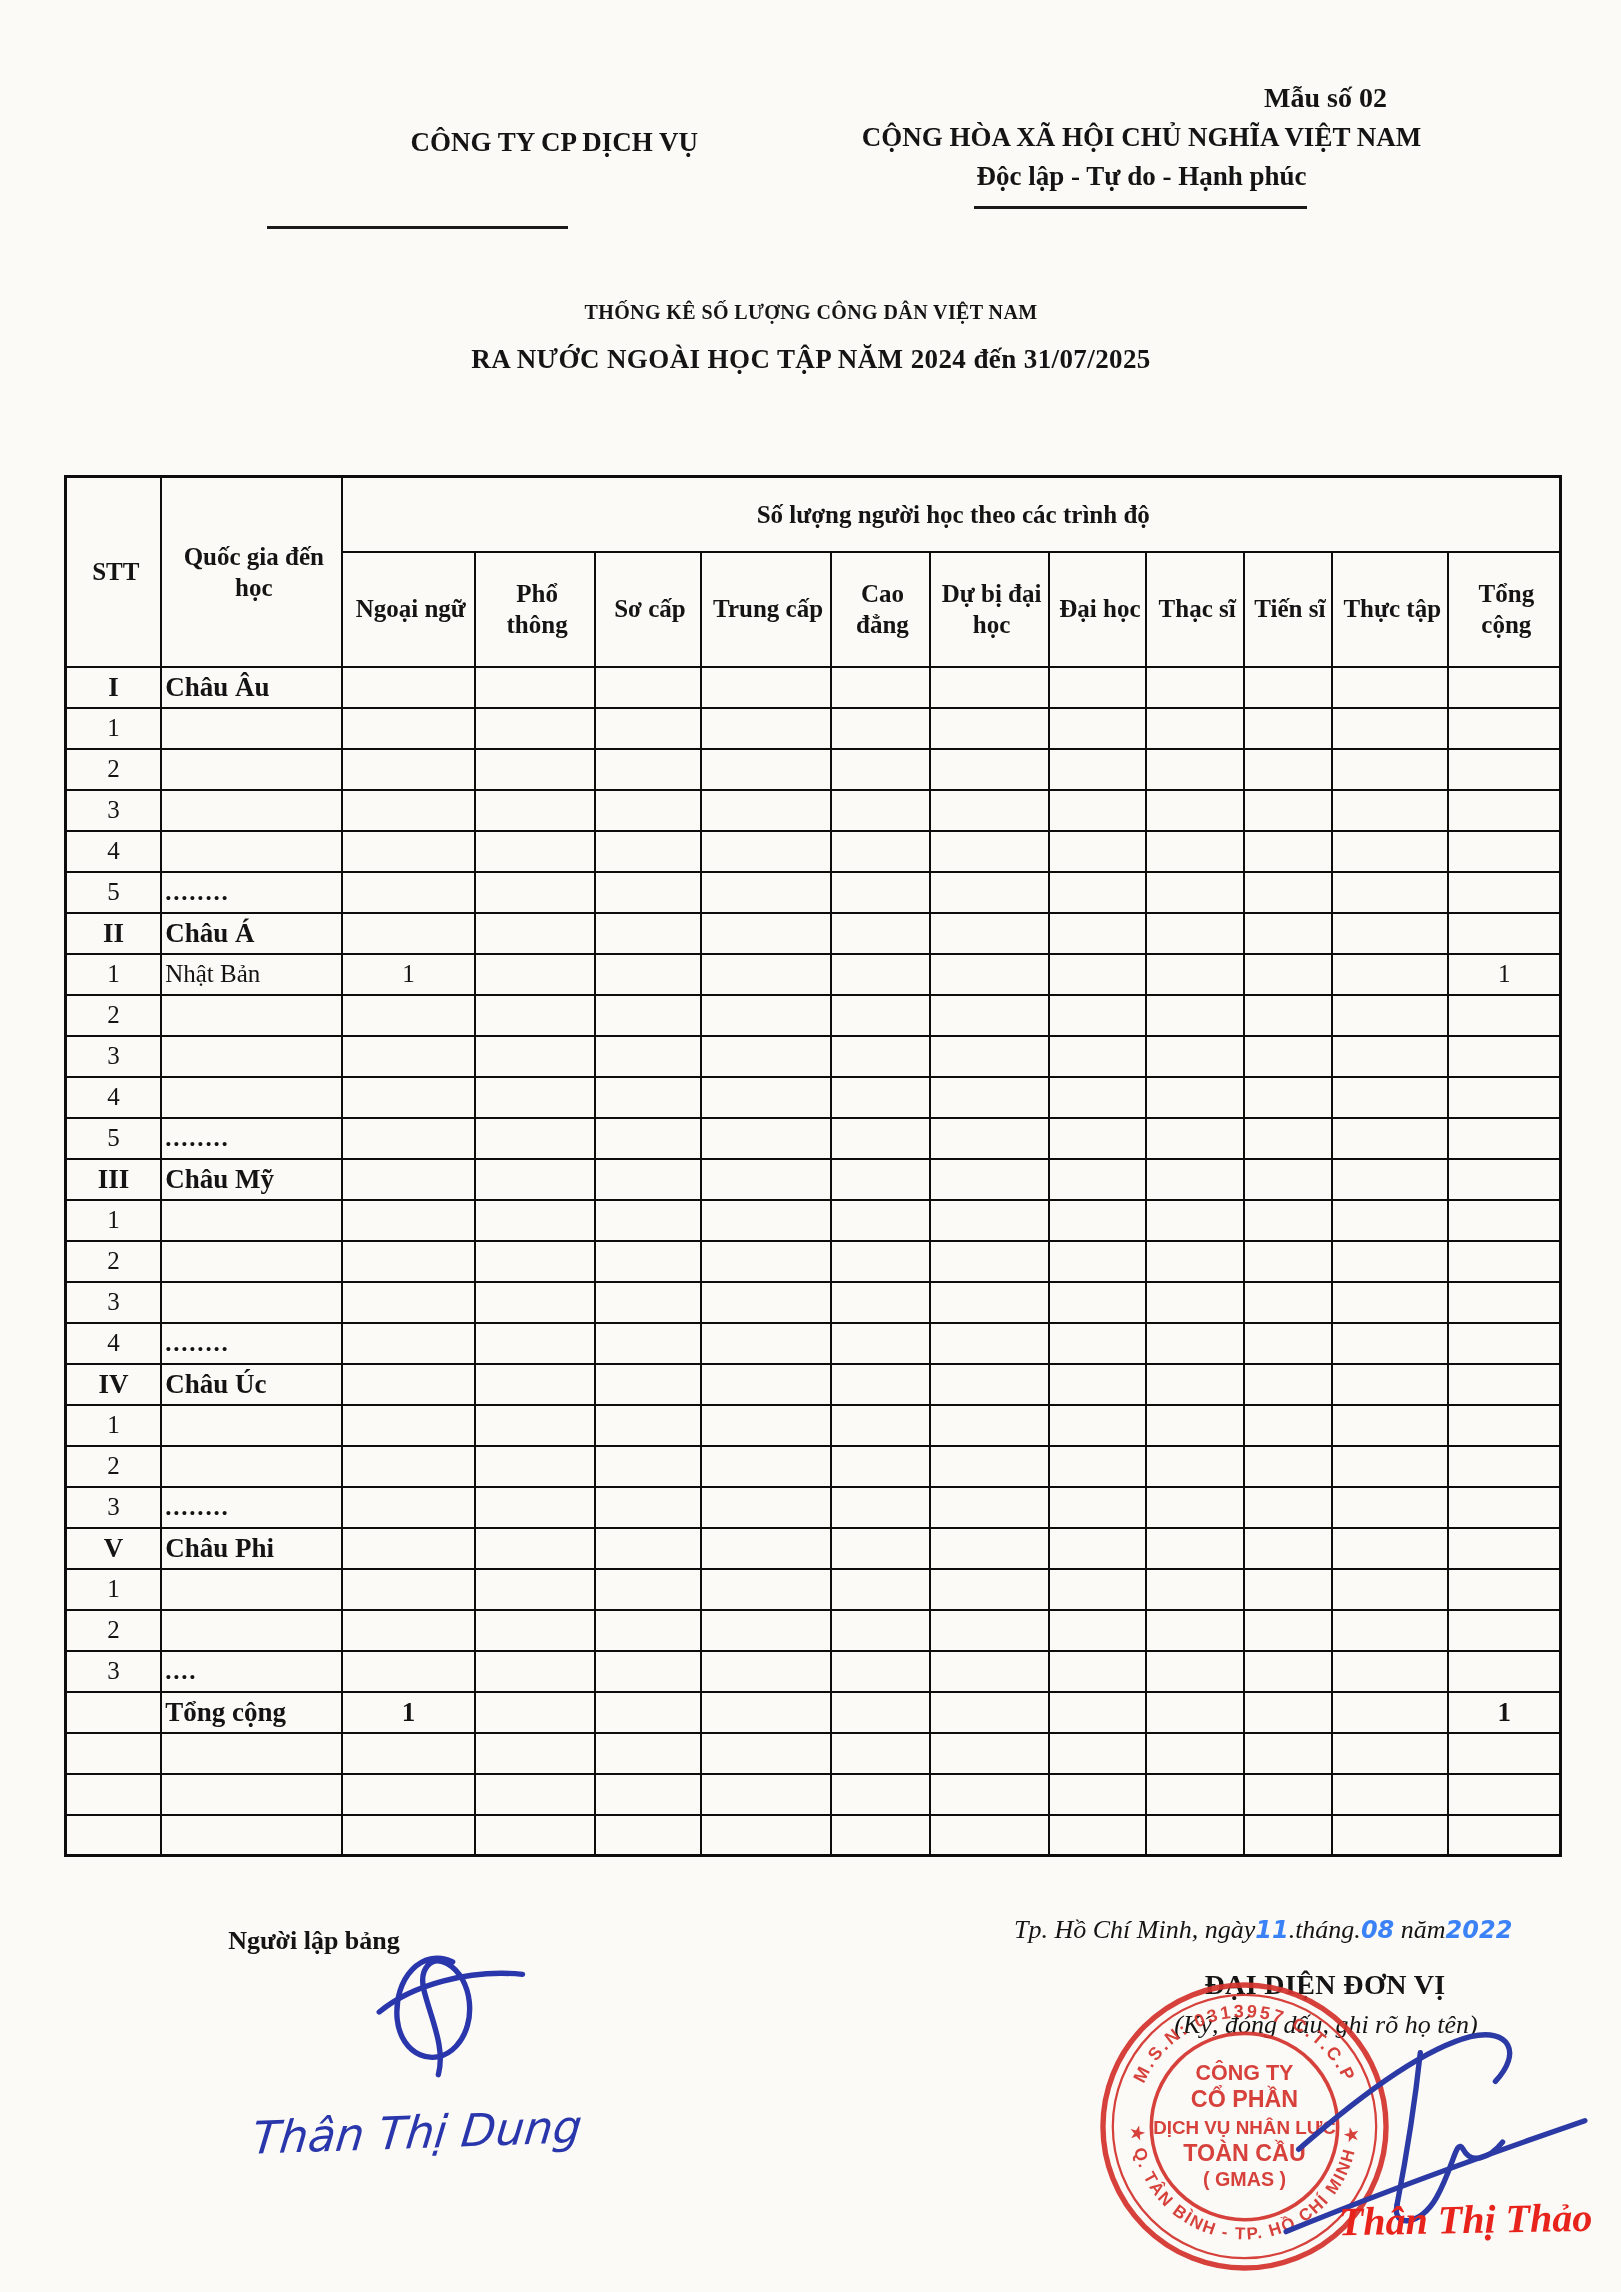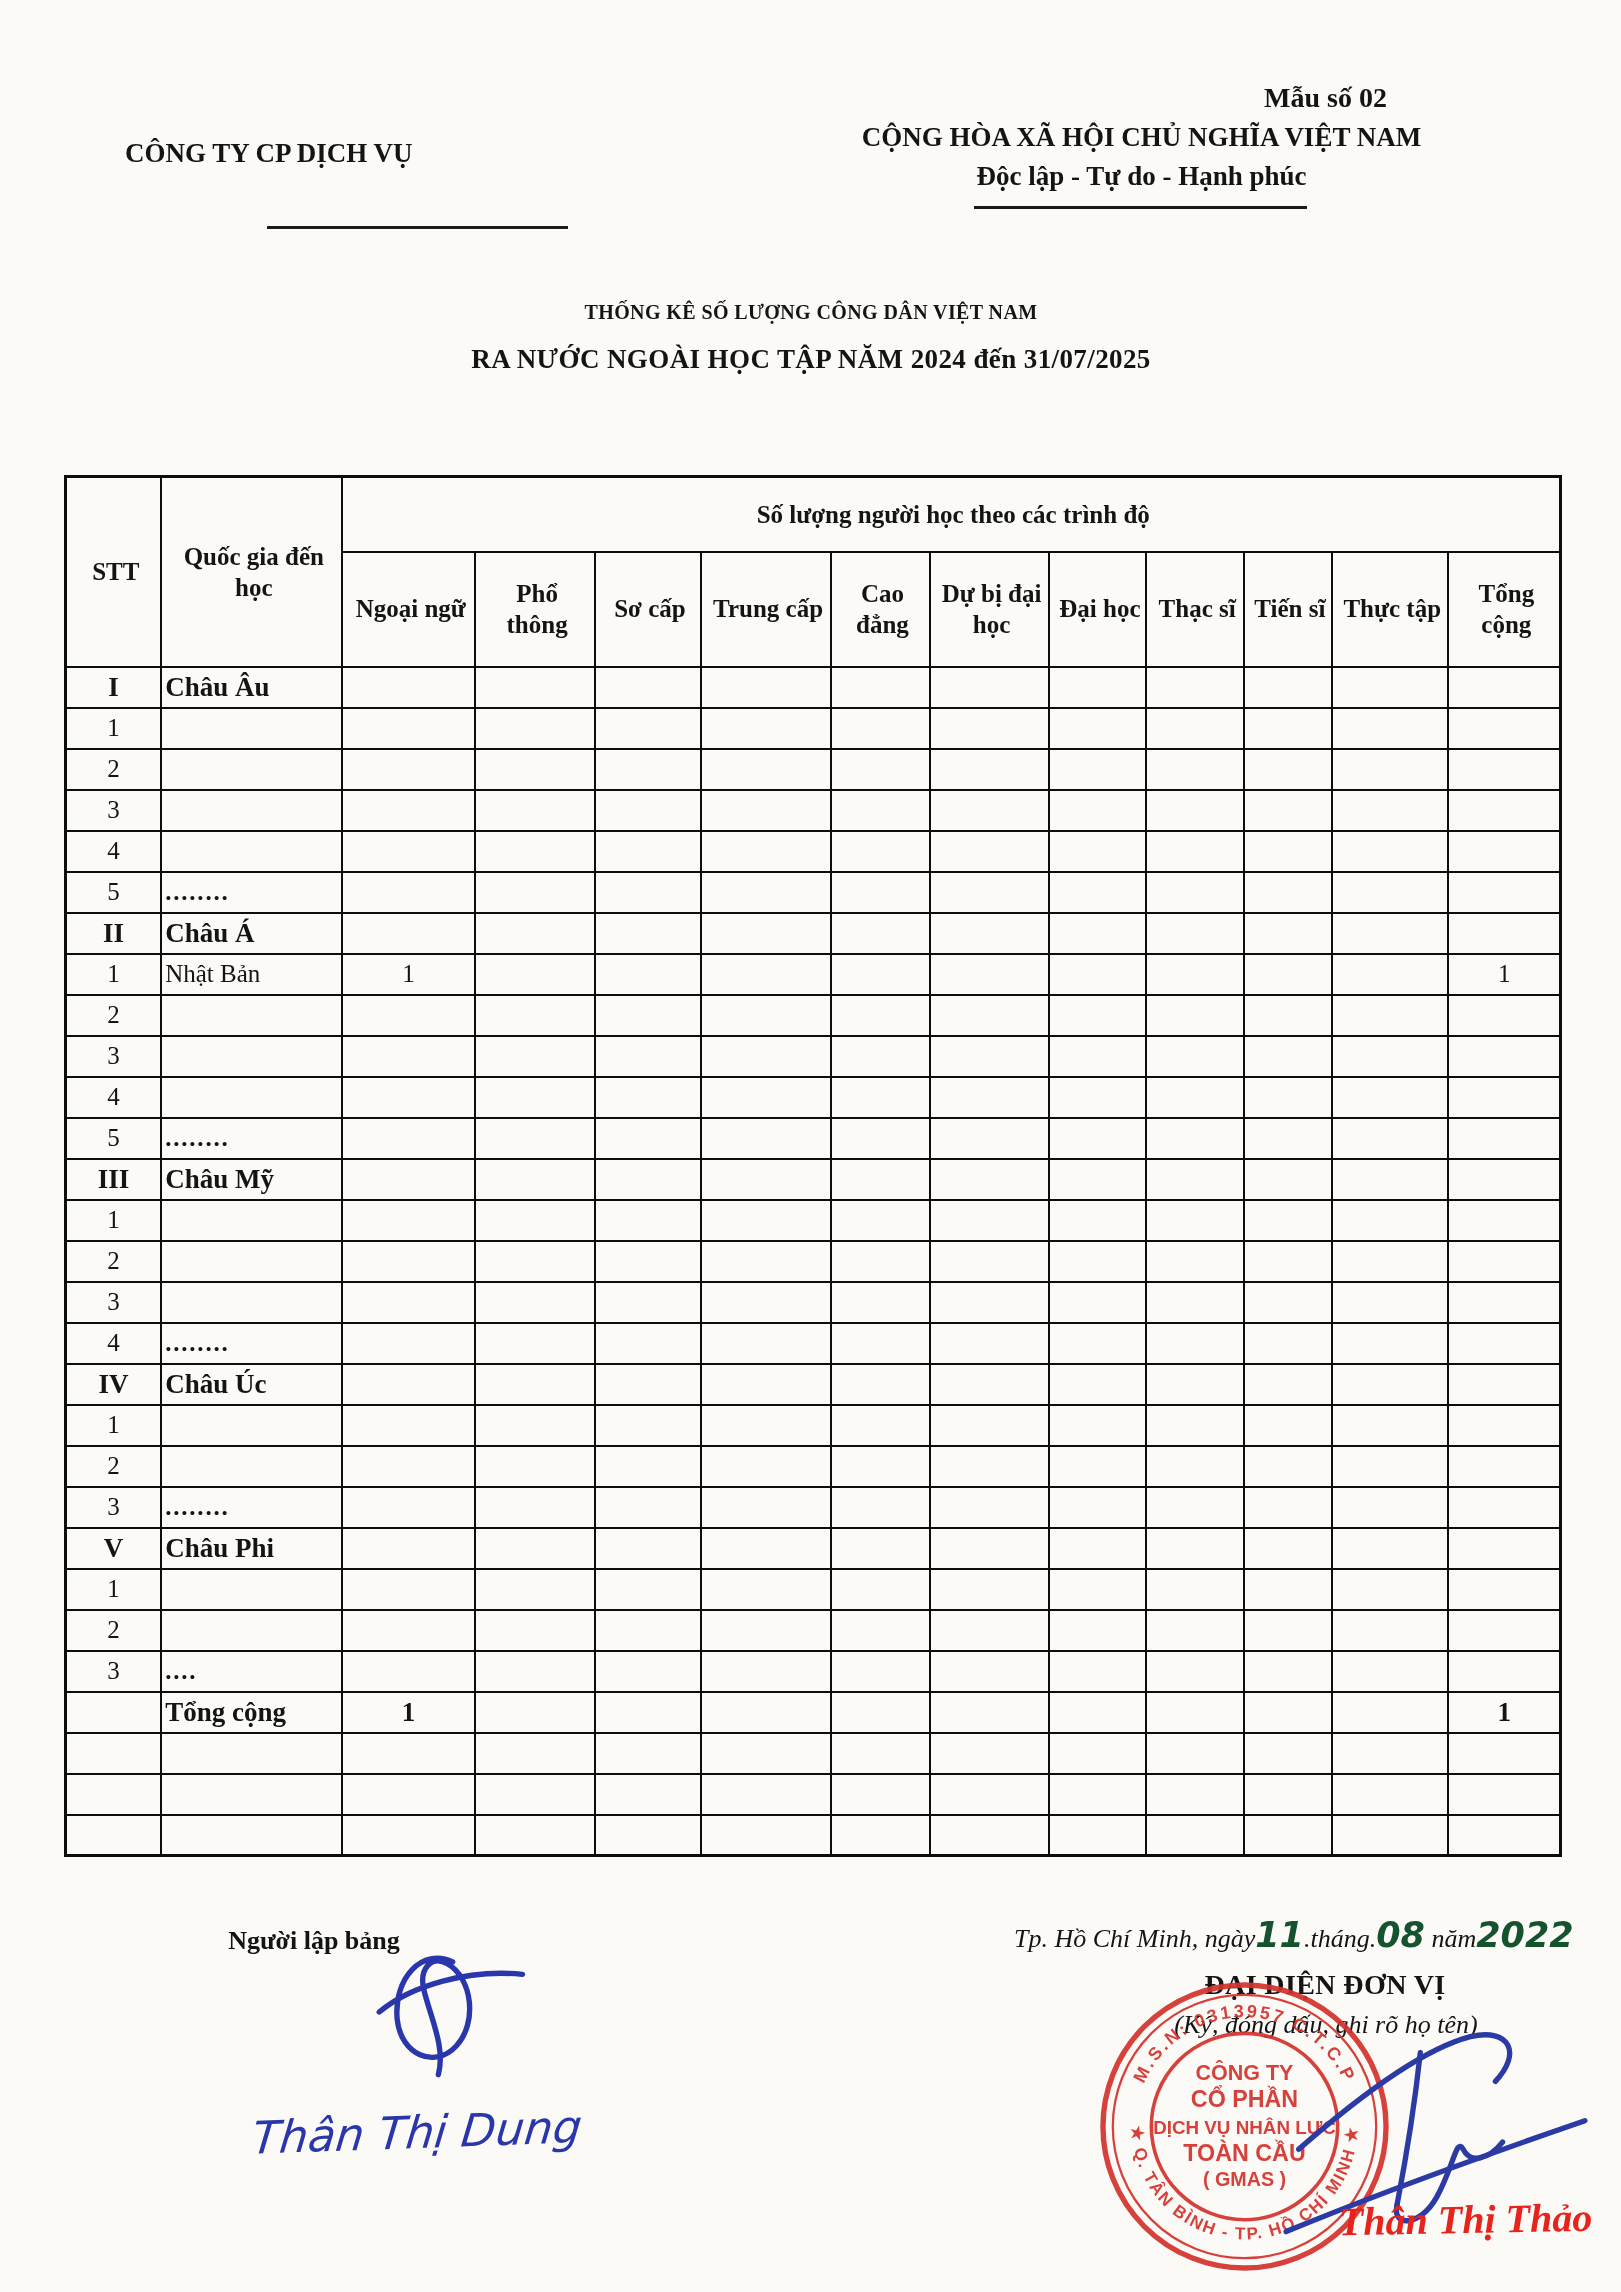--- a/index.html
+++ b/index.html
@@ -1,21 +1,21 @@
 <!DOCTYPE html>
 <html style="font-size:14.3px"><head>
 <meta charset="utf-8">
 <style>
   html,body{margin:0;padding:0;background:#8a8a8a;}
   .page{
     position:relative;width:1622px;height:2293px;background:#fbfaf6;
     font-family:"Liberation Serif",serif;color:#141414;overflow:hidden;
   }
   
-  .org-block{position:absolute;top:133px;left:125px;width:573px;text-align:left;
+  .org-block{position:absolute;top:122px;left:125px;width:573px;text-align:right;
     font-weight:bold;font-size:27px;line-height:1.5;}
   .org-underline{position:absolute;top:226px;left:267px;width:301px;border-top:3.6px solid #1a1a1a;}
   .form-no{position:absolute;top:82px;left:1200px;width:251px;text-align:center;
     font-weight:bold;font-size:28px;}
   .nat-line1{position:absolute;top:122px;left:770px;width:743px;text-align:center;
     font-weight:bold;font-size:27px;}
   .nat-line2{position:absolute;top:161px;left:770px;width:743px;text-align:center;
     font-weight:bold;font-size:27px;}
   .nat-underline{position:absolute;top:206px;left:974px;width:333px;border-top:3.6px solid #1a1a1a;}
   .title-line1{position:absolute;top:301px;left:0;width:1622px;text-align:center;
@@ -38,22 +38,22 @@
   table.stats td.dots{letter-spacing:1.8px;font-weight:bold;}
   
   .maker-title{position:absolute;top:1926px;left:202px;width:224px;text-align:center;
     font-weight:bold;font-size:26px;}
   .sig-left{position:absolute;top:1942px;left:347px;}
   .left-name{position:absolute;top:2106px;left:175px;width:484px;text-align:center;
     color:#2a36ab;font-family:"DejaVu Sans",sans-serif;font-style:italic;font-size:45px;
     transform:rotate(-2deg) skewX(-8deg);white-space:nowrap;}
   .date-line{position:absolute;top:1915px;left:1014px;width:591px;
     font-style:italic;font-size:26px;white-space:nowrap;}
-  .ink{color:#14532d;font-family:"DejaVu Sans",sans-serif;font-style:italic;
-    font-weight:bold;font-size:35px;}
+  .ink{color:#3b82f6;font-family:"DejaVu Sans",sans-serif;font-style:italic;
+    font-weight:bold;font-size:24px;}
   .rep-title{position:absolute;top:1969px;left:1137px;width:376px;text-align:center;
     font-weight:bold;font-size:28px;letter-spacing:0.4px;}
   .rep-sub{position:absolute;top:2010px;left:1093px;width:466px;text-align:center;
     font-style:italic;font-size:26px;white-space:nowrap;}
   .stamp{position:absolute;top:1976px;left:1094px;opacity:.92;}
   .sig-right{position:absolute;top:2006px;left:1279px;}
   .rep-name{position:absolute;top:2196px;left:1309px;width:313px;text-align:center;
     color:#e7231c;font-weight:bold;font-style:italic;font-size:40px;white-space:nowrap;
     transform:rotate(-1deg);}
 </style>

